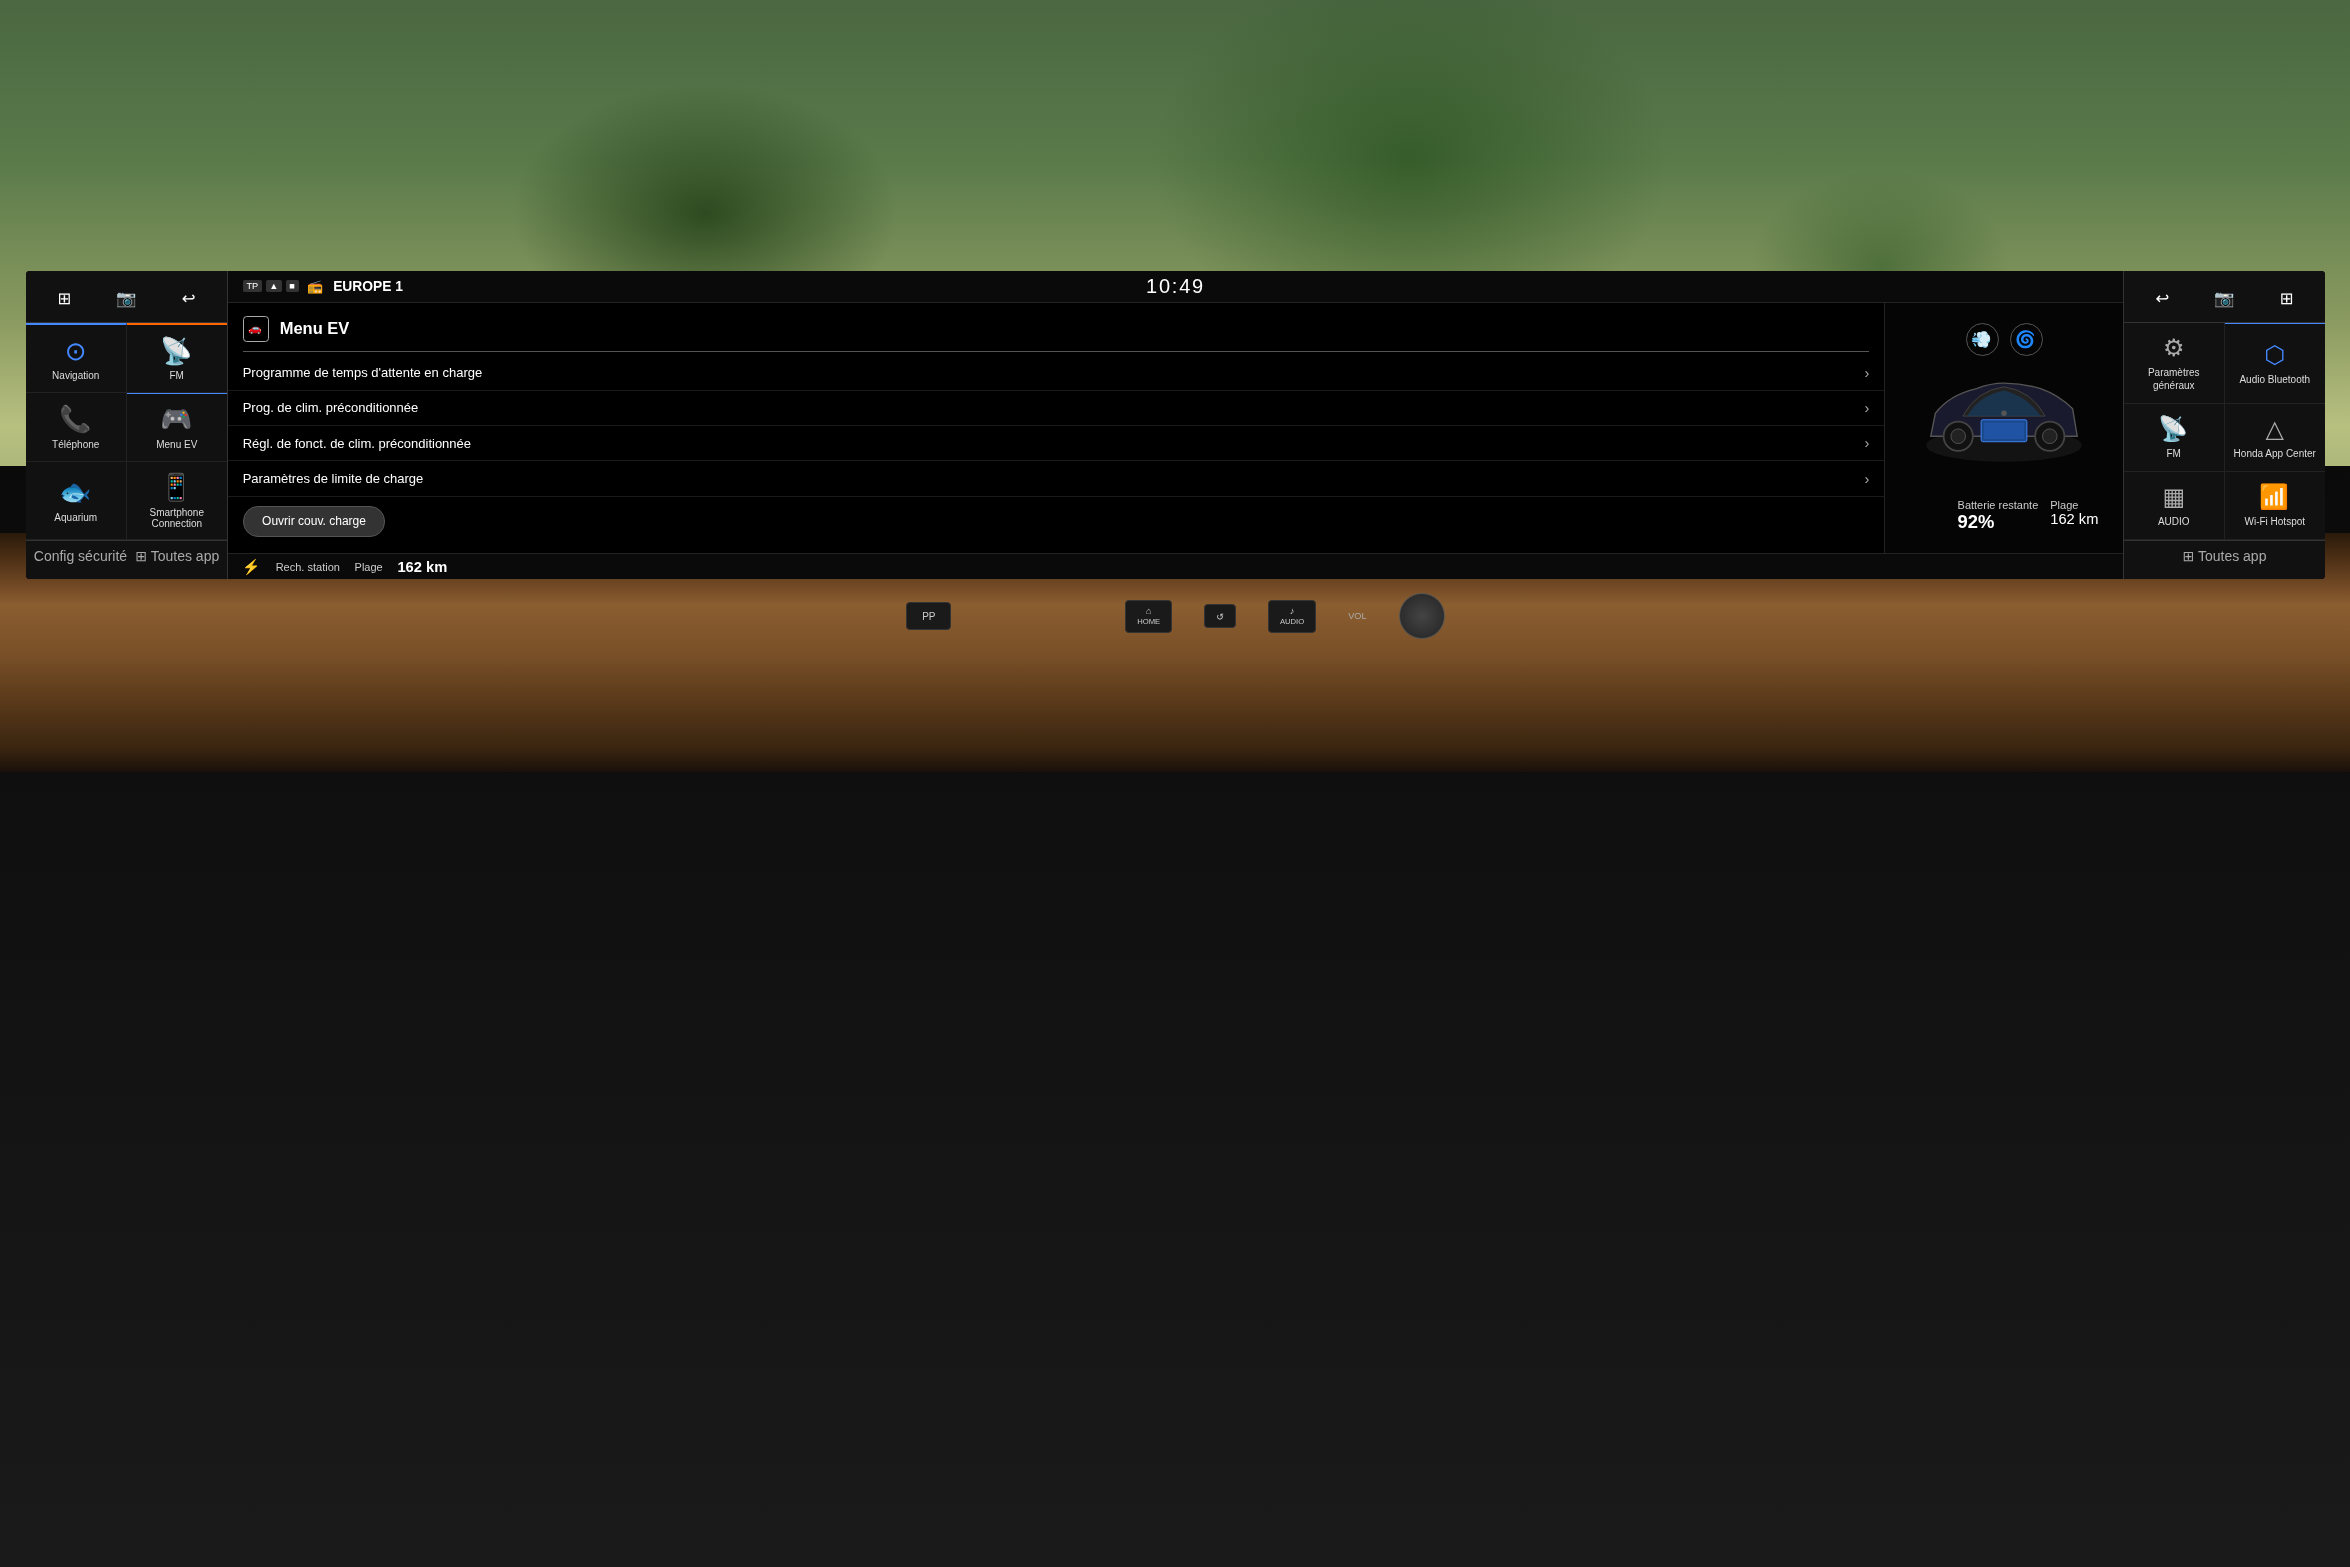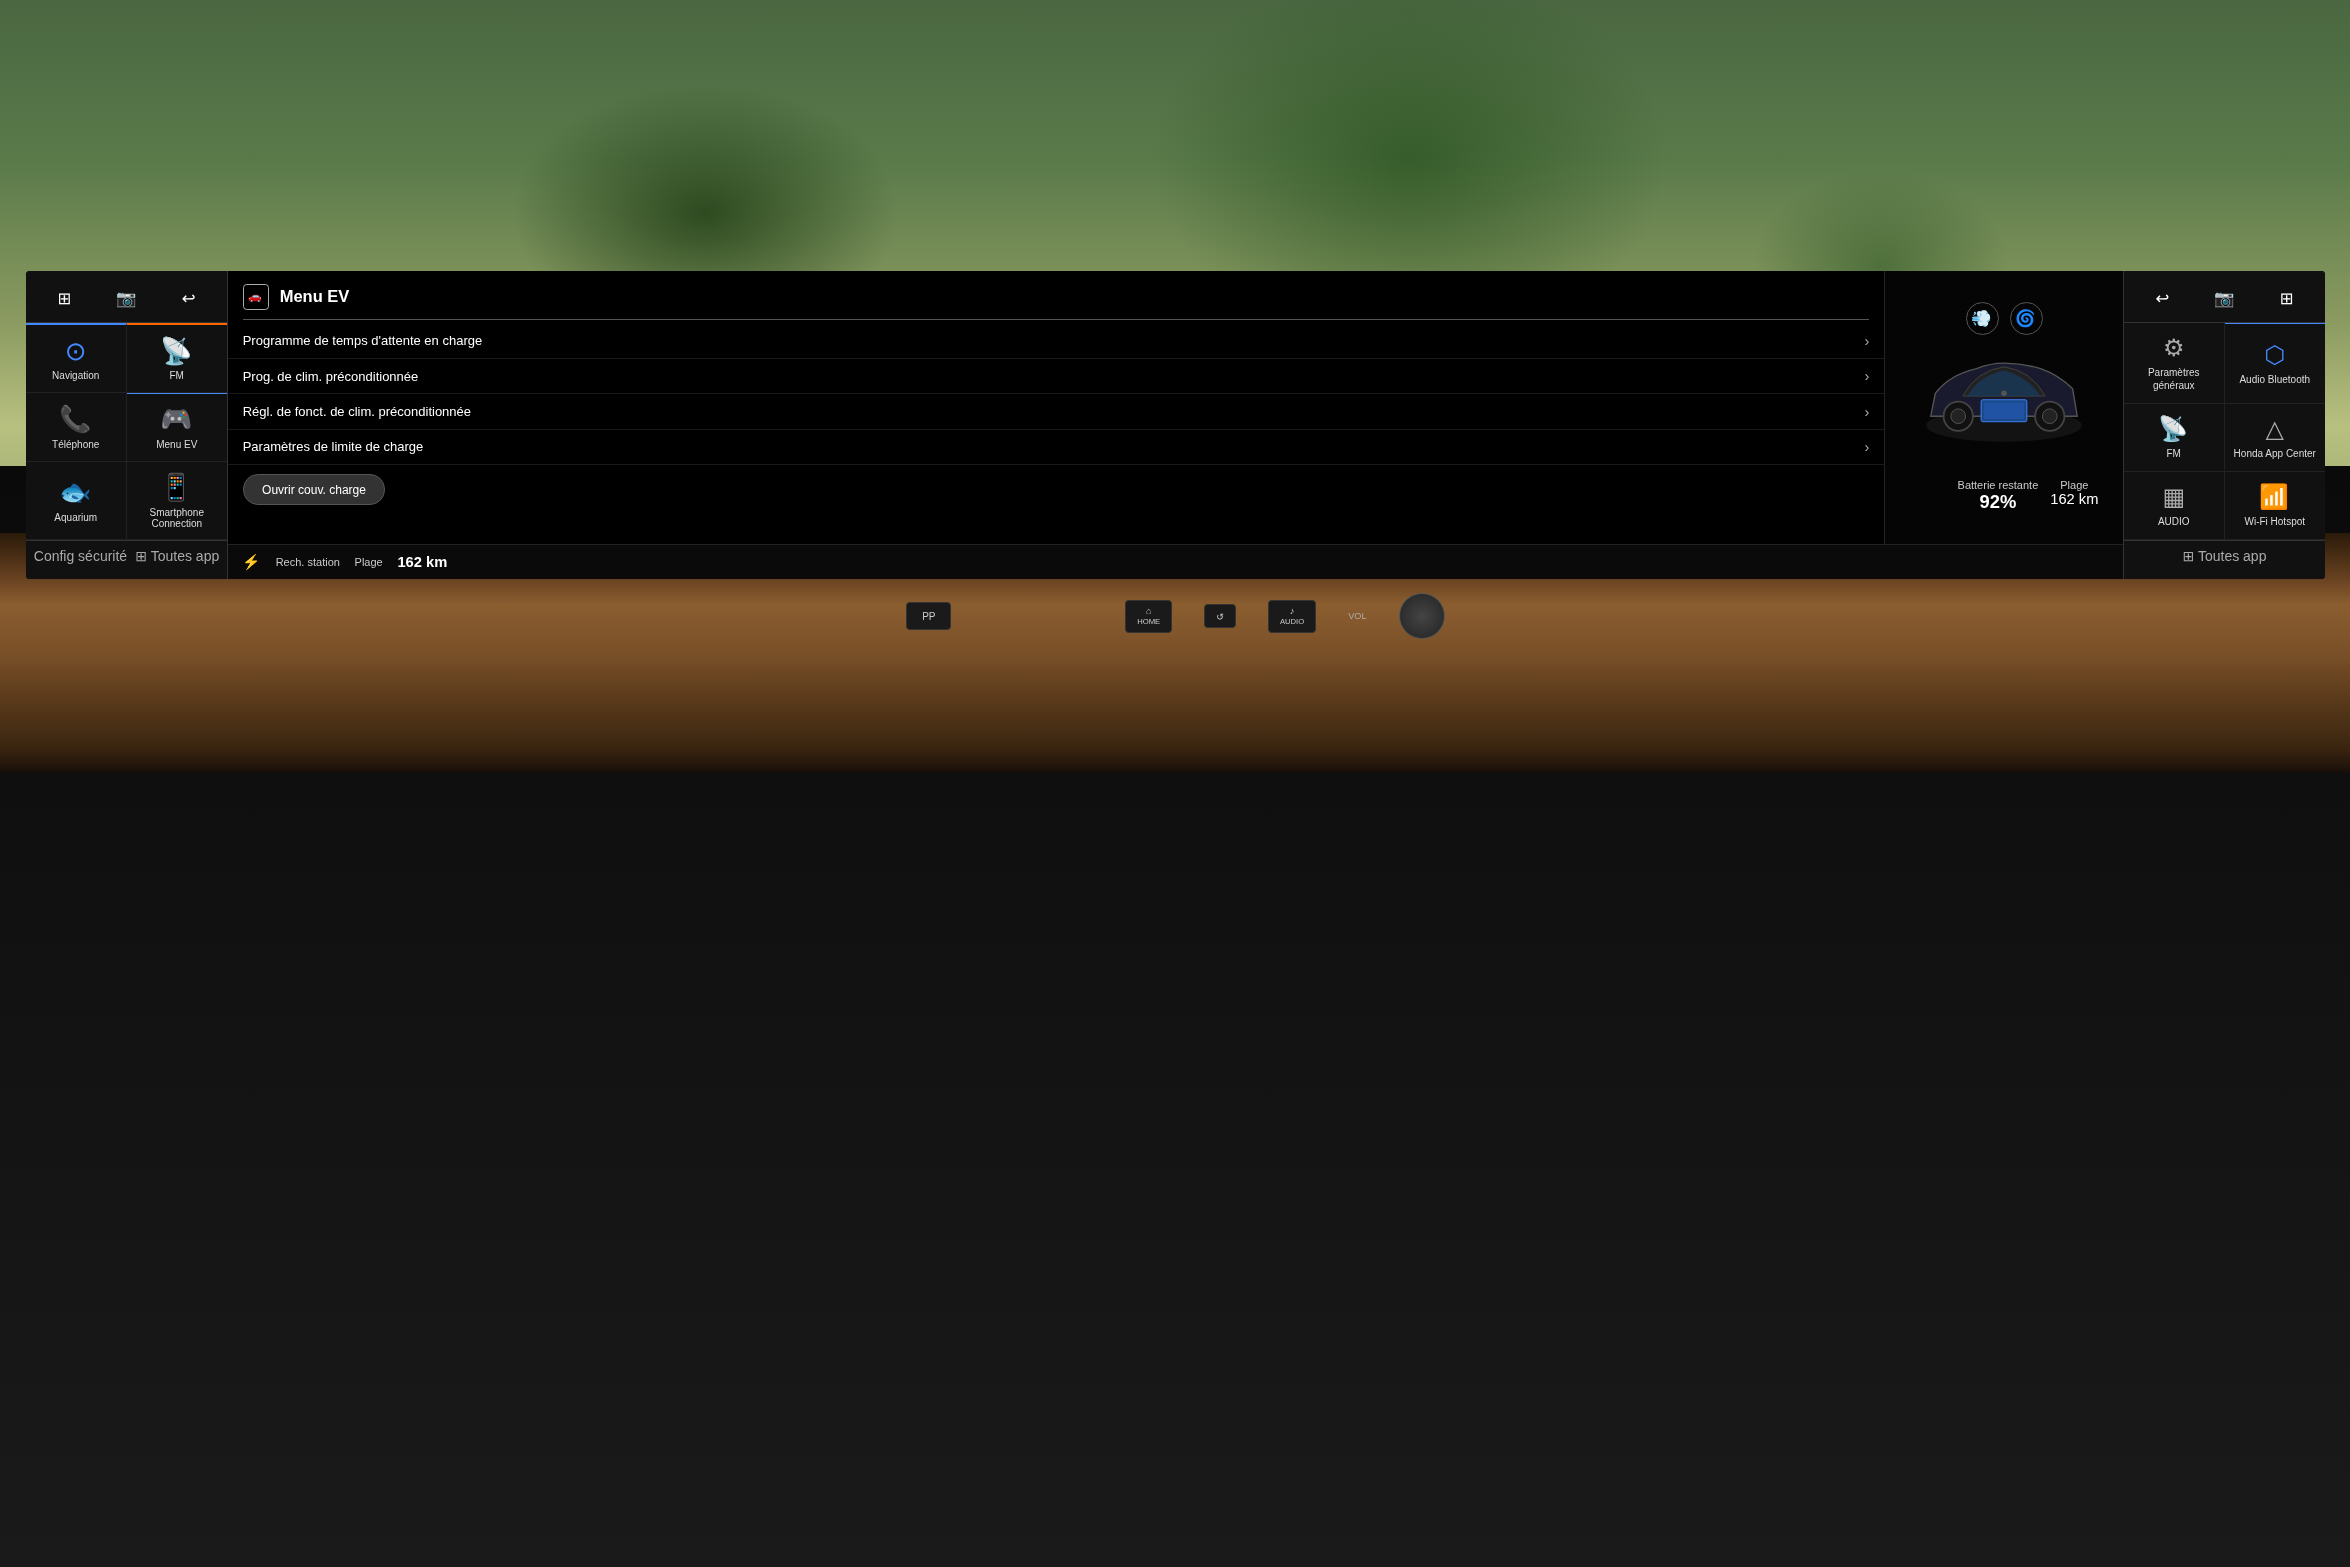--- a/index.html
+++ b/index.html
@@ -303,21 +303,20 @@
       height: 129px;
       position: relative;
       margin-bottom: 7.3px;
     }
 
     .battery-info {
       display: flex;
       gap: 12px;
       color: #ccc;
       font-size: 11px;
-      text-align: center;
       margin-left: 48px;
     }
 
     .battery-pct {
       font-size: 18.4px;
       color: #fff;
       font-weight: bold;
     }
 
     .fan-icons {
@@ -496,20 +495,32 @@
     </div>
 
     <div class="sidebar-bottom">
       <div class="sidebar-bottom-item">Config sécurité</div>
       <div class="sidebar-bottom-item">⊞ <span>Toutes app</span></div>
     </div>
   </div>
 
   <div class="center-content">
 
+    <div class="header-bar">
+      <div class="radio-info">
+        <div class="radio-badges">
+          <span class="badge">TP</span>
+          <span class="badge">▲</span>
+          <span class="badge">■</span>
+        </div>
+        <span>📻</span>
+        <span class="radio-station">EUROPE 1</span>
+      </div>
+      <div class="time-display">10:49</div>
+    </div>
 
     <div class="ev-menu-area">
       <div class="ev-menu-left">
 
         <div class="ev-menu-header">
           <div class="ev-icon">🚗</div>
           <span class="ev-title">Menu EV</span>
         </div>
 
         <div style="height:0.9px; background: #555; margin: 0 14.7px 3.7px;"></div>

